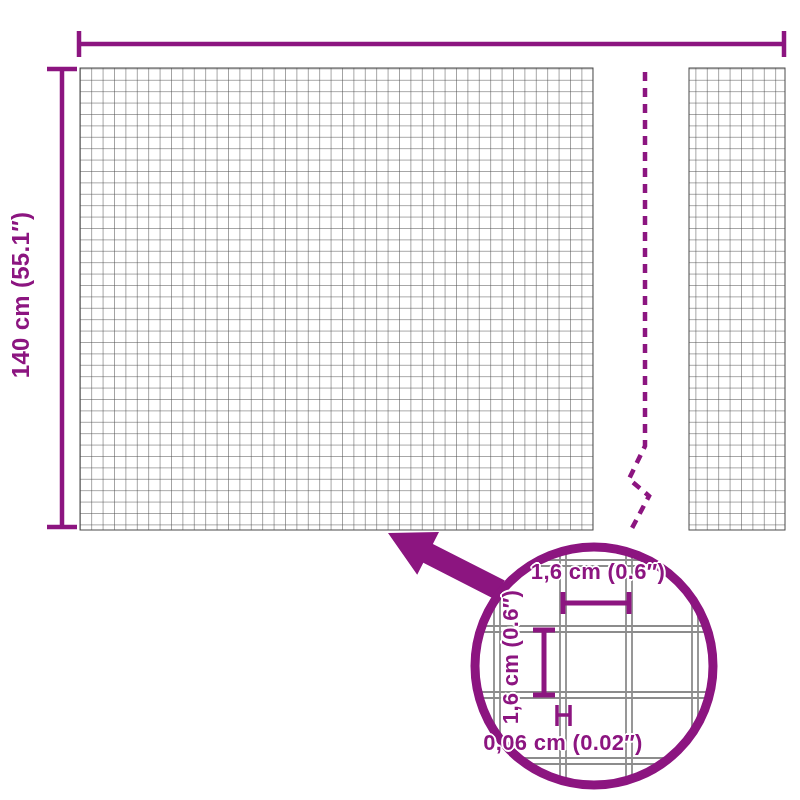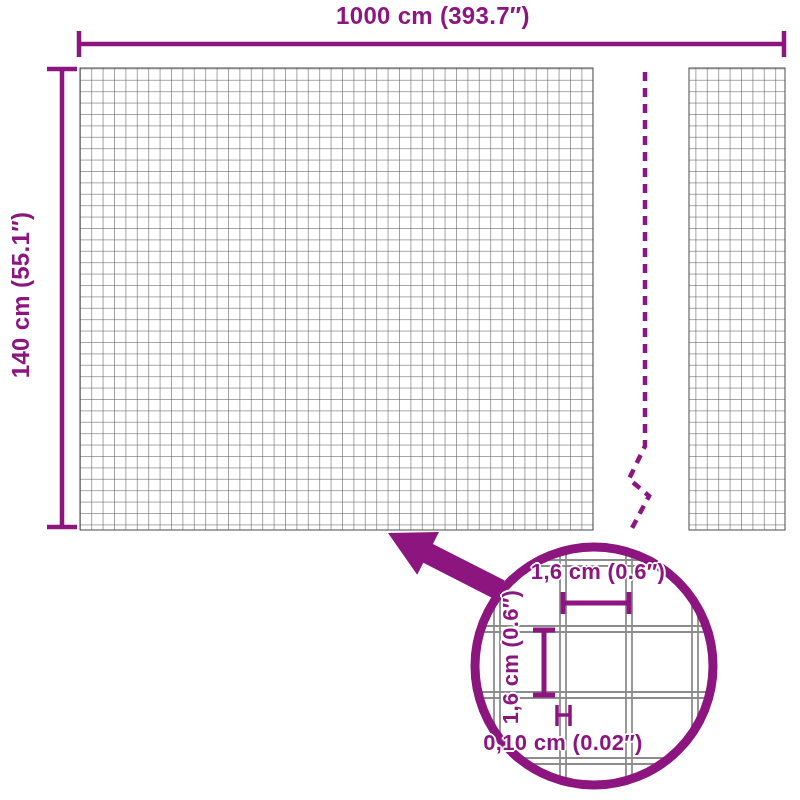--- a/index.html
+++ b/index.html
@@ -126,22 +126,21 @@
       <g>
         <line class="acc-stroke" x1="557" y1="705" x2="557" y2="726" stroke-width="3.5"></line>
         <line class="acc-stroke" x1="570" y1="705" x2="570" y2="726" stroke-width="3.5"></line>
         <line class="acc-stroke" x1="557" y1="715" x2="570" y2="715" stroke-width="3.5"></line>
       </g>
 
       <circle class="acc-stroke" cx="594" cy="666" r="119" stroke-width="9"></circle>
     </g>
   </svg>
 
-  <div id="width-label" class="label outer">1000 cm (393.7″)</div>
 
   <div id="height-label" class="label outer rot">140 cm (55.1″)</div>
 
   <div id="cell-width-label" class="label inner">1,6 cm (0.6″)</div>
 
   <div id="cell-height-label" class="label inner rot">1,6 cm (0.6″)</div>
 
-  <div id="wire-label" class="label inner">0,10 cm (0.02″)</div>
+  <div id="wire-label" class="label inner">0,06 cm (0.02″)</div>
 </div>
 
 </body></html>

